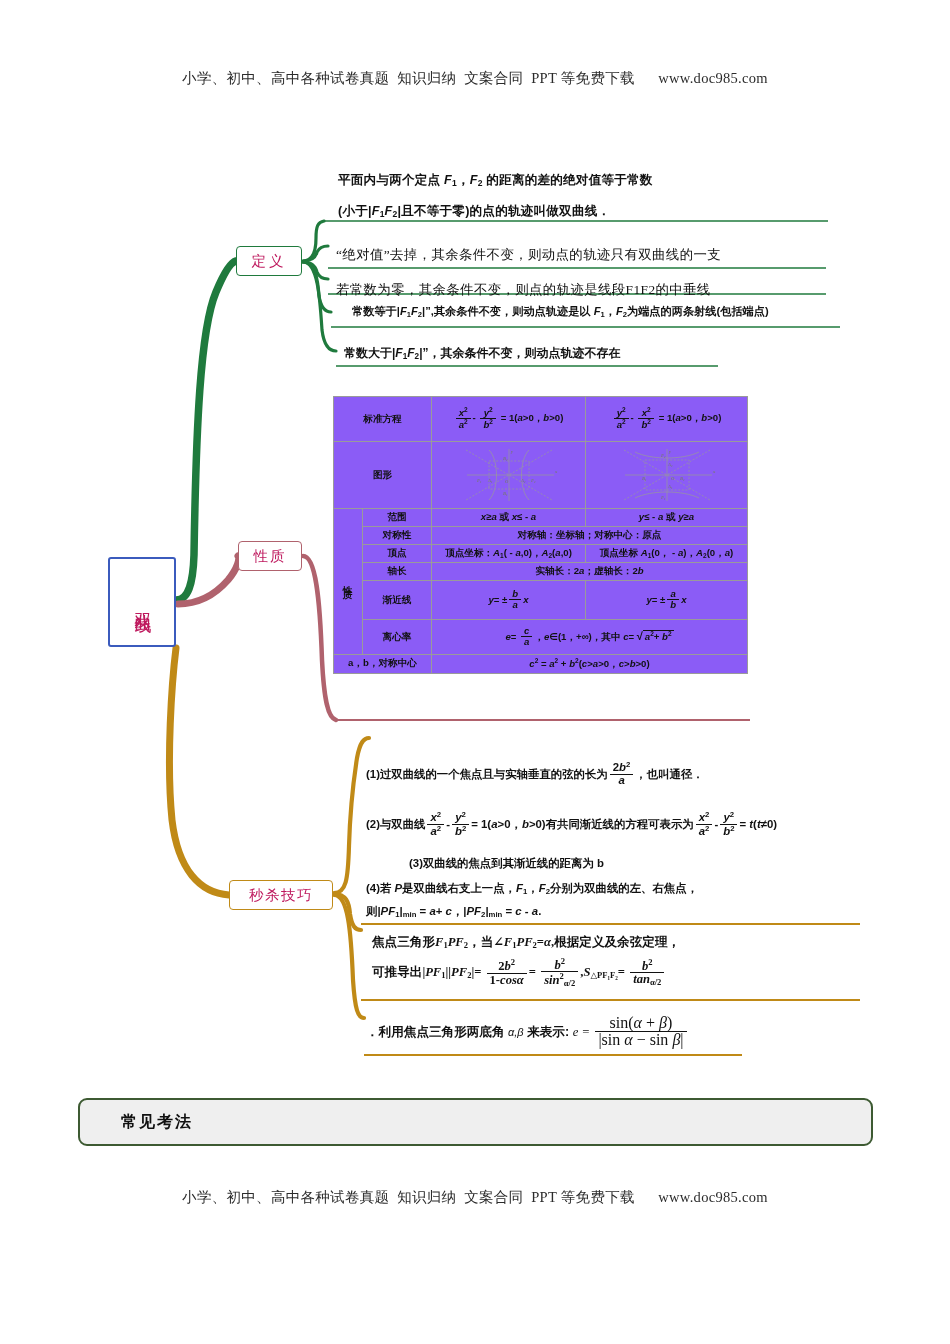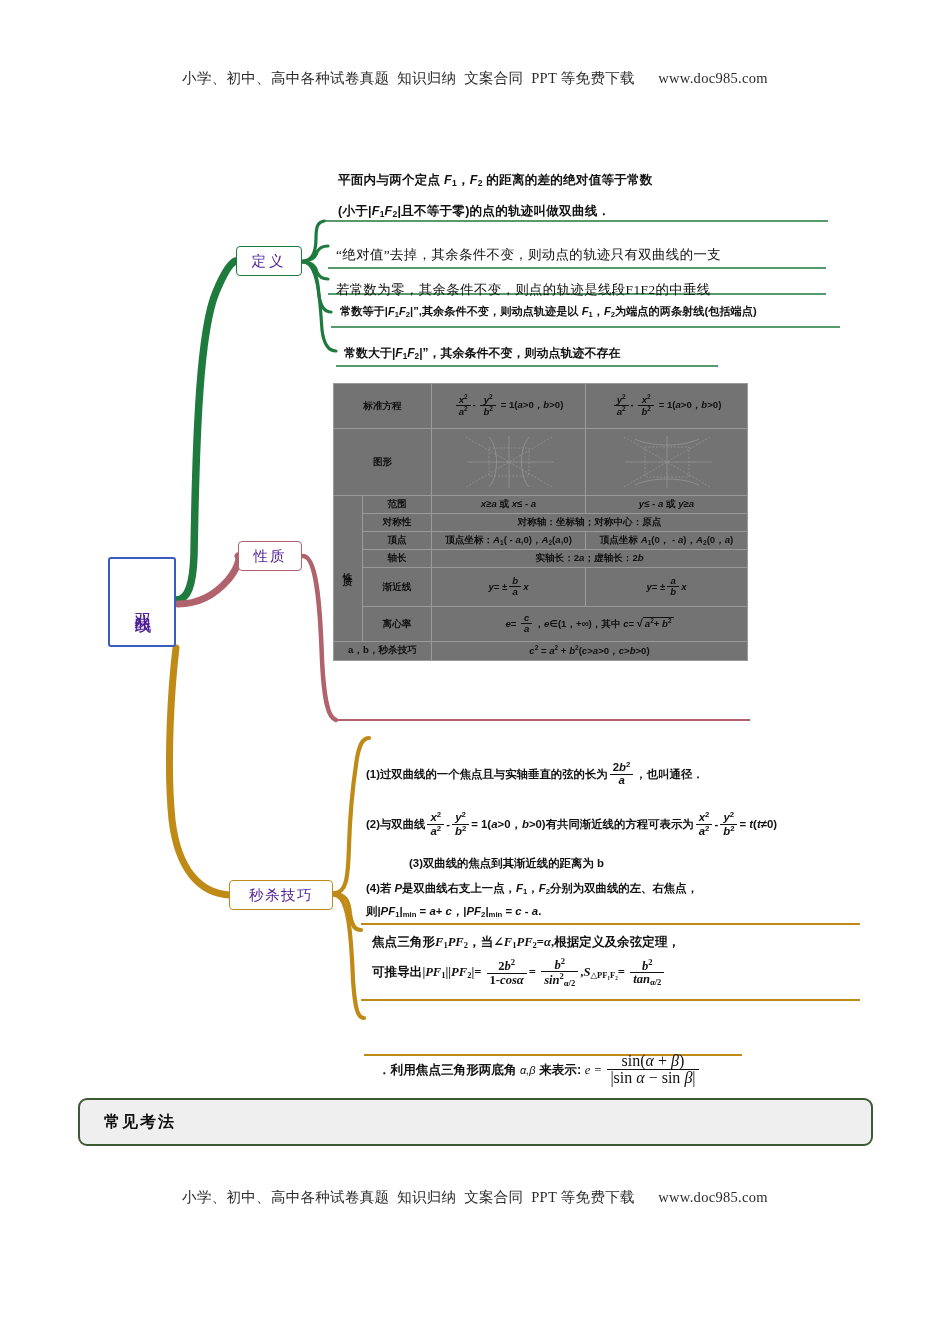--- a/index.html
+++ b/index.html
@@ -23,21 +23,21 @@
   .wm-bot{top:1188px;}
 
   
   #branches{position:absolute;left:0;top:0;width:950px;height:1344px;}
 
   
   .node{
     position:absolute;box-sizing:border-box;background:#ffffff;
     display:flex;align-items:center;justify-content:center;
     font-family:"Liberation Serif","DejaVu Serif",serif;
-    color:#4c1d95;
+    color:#be185d;
   }
   .root{
     left:108px;top:557px;width:68px;height:90px;
     border:2.5px solid #3b5bbd;border-radius:3px;
     font-size:17px;line-height:1.22;letter-spacing:2px;
     writing-mode:vertical-rl;text-orientation:upright;
     padding:3px 0;
   }
   .nd-def{
     left:236px;top:246px;width:66px;height:30px;
@@ -64,23 +64,23 @@
   .d-head{font-weight:bold;font-size:12.6px;letter-spacing:.2px;}
   .d-serif{font-family:"Liberation Serif","DejaVu Serif",serif;font-size:13.4px;letter-spacing:.4px;margin-top:8px;}
   .d-small{font-weight:bold;font-size:11.2px;letter-spacing:0px;}
 
   .sub{font-size:.68em;vertical-align:-.25em;}
   .sup{font-size:.68em;vertical-align:.55em;}
   .ital{font-style:italic;}
 
   
   .ptable{
-    position:absolute;left:333px;top:383px;width:415px;
+    position:absolute;left:333px;top:396px;width:415px;
     border-collapse:collapse;
-    background:#737373;
+    background:#8b5cf6;
     font-family:"Liberation Sans","DejaVu Sans",sans-serif;
     font-size:9.6px;color:#111;
   }
   .ptable td{
     border:1px solid #9a9a9a;
     text-align:center;vertical-align:middle;
     padding:2px 3px;font-weight:bold;
   }
   .ptable td.lbl{width:62px;font-weight:bold;}
   .ptable td.vert{width:22px;font-weight:bold;letter-spacing:4px;}
@@ -106,21 +106,21 @@
     position:absolute;
     font-family:"Liberation Serif","DejaVu Serif",serif;
     font-weight:bold;font-size:12.6px;color:#111;white-space:nowrap;
   }
 
   
   .banner{
     position:absolute;left:78px;top:1098px;width:795px;height:48px;
     box-sizing:border-box;
     border:2.2px solid #3d5a32;border-radius:9px;background:#efefef;
-    display:flex;align-items:center;
+    display:flex;align-items:center;padding-left:17px;
   }
   .banner span{
     margin-left:24px;font-size:16px;font-weight:bold;letter-spacing:2px;
     font-family:"Liberation Serif","DejaVu Serif",serif;color:#111;
   }
 </style>
 </head>
 <body>
 
 <div class="page">
@@ -176,21 +176,21 @@
 
   <div class="dtxt d-head" style="left:338px;top:172px;">
     平面内与两个定点 <i>F</i><span class="sub">1</span>，<i>F</i><span class="sub">2</span> 的距离的差的绝对值等于常数
   </div>
   <div class="dtxt d-head" style="left:338px;top:203px;">
     (小于|<i>F</i><span class="sub">1</span><i>F</i><span class="sub">2</span>|且不等于零)的点的轨迹叫做双曲线．
   </div>
 
   <div class="dtxt d-serif" style="left:336px;top:238px;">“绝对值”去掉，其余条件不变，则动点的轨迹只有双曲线的一支</div>
   <div class="dtxt d-serif" style="left:336px;top:273px;">若常数为零，其余条件不变，则点的轨迹是线段F1F2的中垂线</div>
-  <div class="dtxt d-small" style="left:340px;top:304px;">
+  <div class="dtxt d-small" style="left:352px;top:304px;">
     常数等于|<i>F</i><span class="sub">1</span><i>F</i><span class="sub">2</span>|”,其余条件不变，则动点轨迹是以 <i>F</i><span class="sub">1</span>，<i>F</i><span class="sub">2</span>为端点的两条射线(包括端点)
   </div>
   <div class="dtxt d-small" style="left:344px;top:345px;font-size:12px;">
     常数大于|<i>F</i><span class="sub">1</span><i>F</i><span class="sub">2</span>|”，其余条件不变，则动点轨迹不存在
   </div>
 
   <table class="ptable">
     <tbody>
         <tr>
       <td class="lbl" colspan="2">标准方程</td>
@@ -287,21 +287,21 @@
       </td>
     </tr>
     <tr>
       <td class="lbl">离心率</td>
       <td colspan="2" style="height:30px">
         <i>e</i>= <span class="frac"><span class="nu"><i>c</i></span><span class="de"><i>a</i></span></span>，<i>e</i>∈(1，+∞)，其中 <i>c</i>=
         <span class="radsym">√</span><span class="rad"><i>a</i><span class="sup">2</span>+ <i>b</i><span class="sup">2</span></span>
       </td>
     </tr>
     <tr>
-      <td class="lbl" colspan="2">a，b，秒杀技巧</td>
+      <td class="lbl" colspan="2">a，b，对称中心</td>
       <td colspan="2">
         <i>c</i><span class="sup">2</span> = <i>a</i><span class="sup">2</span> + <i>b</i><span class="sup">2</span>(<i>c</i>&gt;<i>a</i>&gt;0，<i>c</i>&gt;<i>b</i>&gt;0)
       </td>
     </tr>
   </tbody>
     </table>
 
   <div class="trk" style="left:366px;top:762px;">
     <span>(1)过双曲线的一个焦点且与实轴垂直的弦的长为</span><span class="frac"><span class="nu">2<i>b</i><span class="sup">2</span></span><span class="de"><i>a</i></span></span><span>，也叫通径．</span>
   </div>
@@ -321,21 +321,21 @@
   <div class="trk-serif" style="left:372px;top:934px;">
     焦点三角形<i>F</i><span class="sub">1</span><i>PF</i><span class="sub">2</span>，当∠<i>F</i><span class="sub">1</span><i>PF</i><span class="sub">2</span>=<i>α</i>,根据定义及余弦定理，
   </div>
   <div class="trk-serif" style="left:372px;top:958px;">
     可推导出|<i>PF</i><span class="sub">1</span>||<i>PF</i><span class="sub">2</span>|=
     <span class="frac"><span class="nu">2<i>b</i><span class="sup">2</span></span><span class="de">1-<i>cosα</i></span></span>=
     <span class="frac"><span class="nu"><i>b</i><span class="sup">2</span></span><span class="de"><i>sin</i><span class="sup">2</span><span class="sub">α/2</span></span></span>,<i>S</i><span class="sub">△PF₁F₂</span>=
     <span class="frac"><span class="nu"><i>b</i><span class="sup">2</span></span><span class="de"><i>tan</i><span class="sub">α/2</span></span></span>
   </div>
 
-  <div class="trk" style="left:366px;top:1054px;font-size:12.6px;margin-left:12px;">
+  <div class="trk" style="left:366px;top:1016px;font-size:12.6px;">
     ．利用焦点三角形两底角 <span class="ital" style="font-weight:normal;font-size:11px;">α,β</span> 来表示:
     <span style="font-weight:normal;font-style:italic;font-family:'Liberation Serif',serif;">e =</span>
     <span class="frac" style="font-weight:normal;font-family:'Liberation Serif',serif;font-size:16px;">
       <span class="nu">sin(<i>α</i> + <i>β</i>)</span><span class="de">|sin <i>α</i> − sin <i>β</i>|</span>
     </span>
   </div>
 
   <div class="banner">
     <span>常见考法</span>
   </div>

